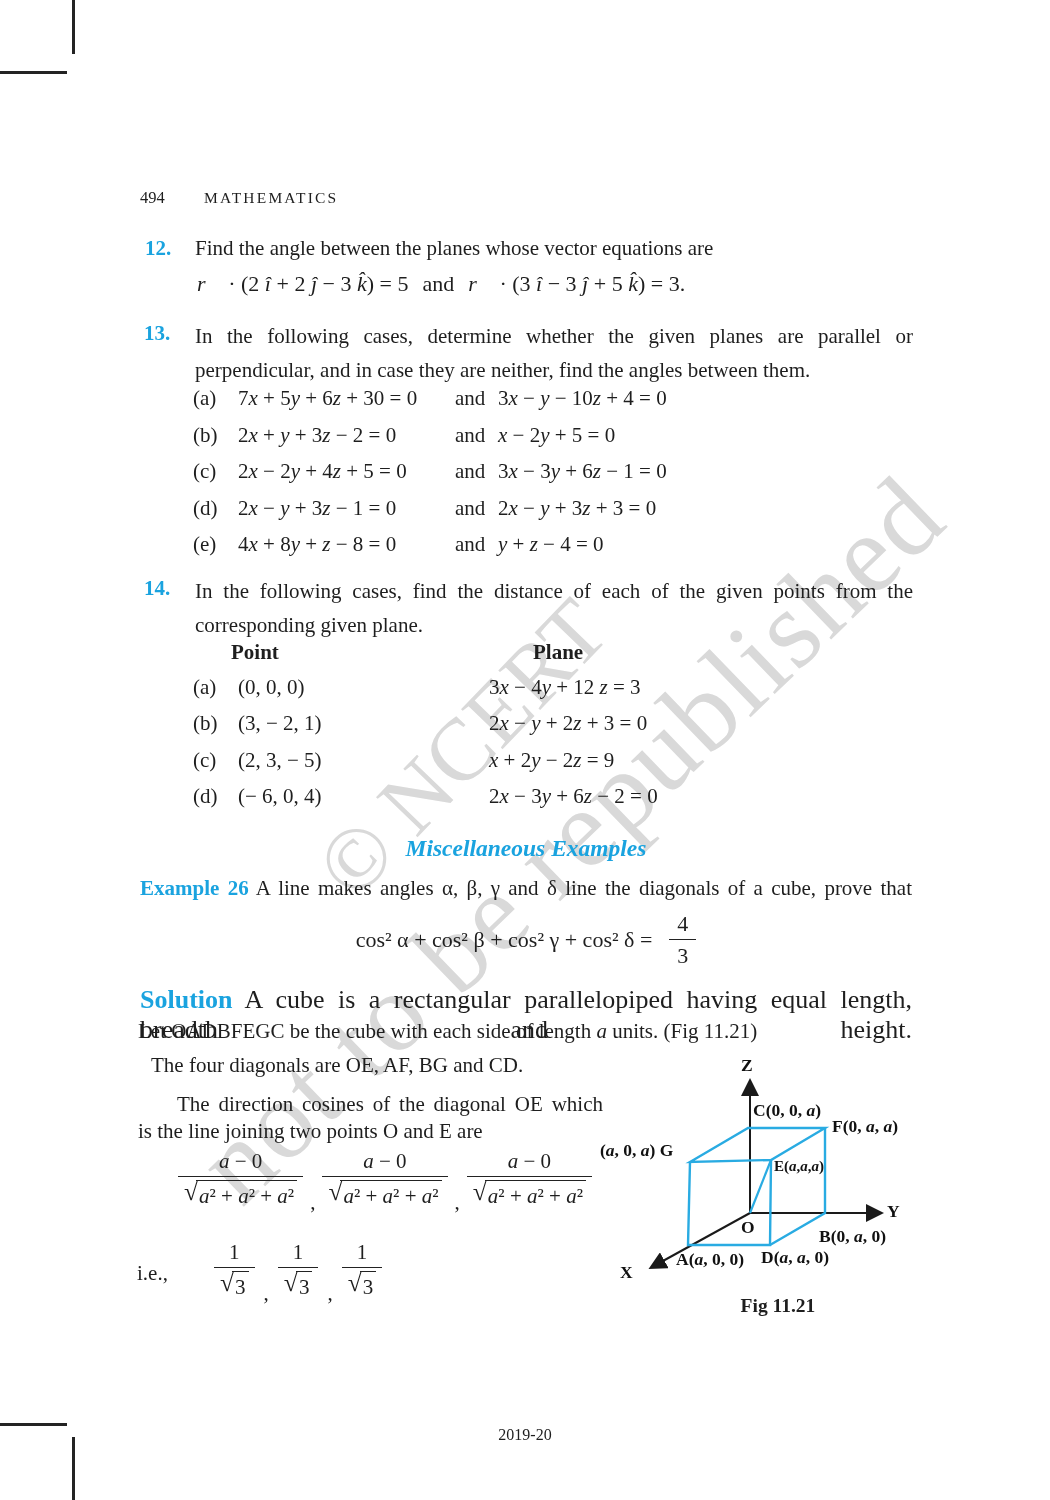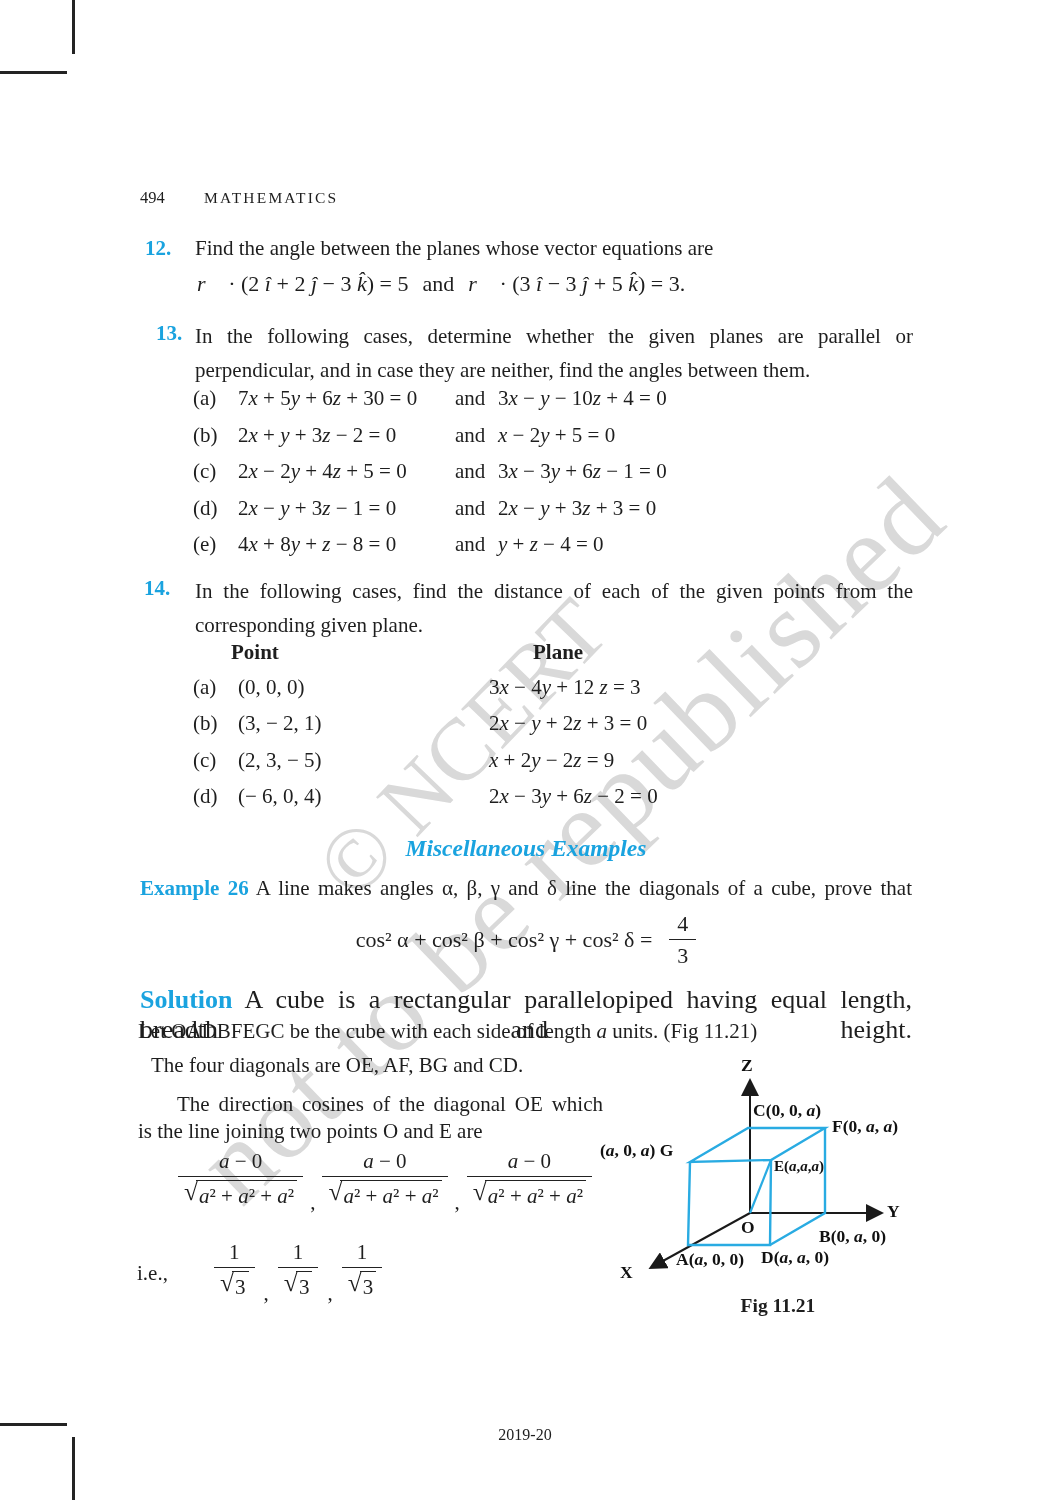--- a/index.html
+++ b/index.html
@@ -80,21 +80,21 @@
     <span class="rhead">MATHEMATICS</span>
 
     <span class="numlbl blue" style="left:145px;top:236px;">12.</span>
     <span class="simple" style="left:195px;top:236px;">Find the angle between the planes whose vector equations are</span>
     <div class="eqrow" style="left:197px;top:271px;">
       <span><i>r⃗</i> · (2 <i>î</i> + 2 <i>ĵ</i> − 3 <i>k̂</i>) = 5</span>
       <span>and</span>
       <span><i>r⃗</i> · (3 <i>î</i> − 3 <i>ĵ</i> + 5 <i>k̂</i>) = 3.</span>
     </div>
 
-    <span class="numlbl blue" style="left:156px;top:321px;">13.</span>
+    <span class="numlbl blue" style="left:144px;top:321px;">13.</span>
     <div class="para" style="left:195px;top:320px;width:718px;">
       <div class="jall">In the following cases, determine whether the given planes are parallel or</div>
       <div>perpendicular, and in case they are neither, find the angles between them.</div>
     </div>
 
     <div class="row" style="top:386px;">
       <span class="cl">(a)</span>
       <span class="ce1">7<i>x</i> + 5<i>y</i> + 6<i>z</i> + 30 = 0</span>
       <span class="cand">and</span>
       <span class="ce2">3<i>x</i> − <i>y</i> − 10<i>z</i> + 4 = 0</span>

